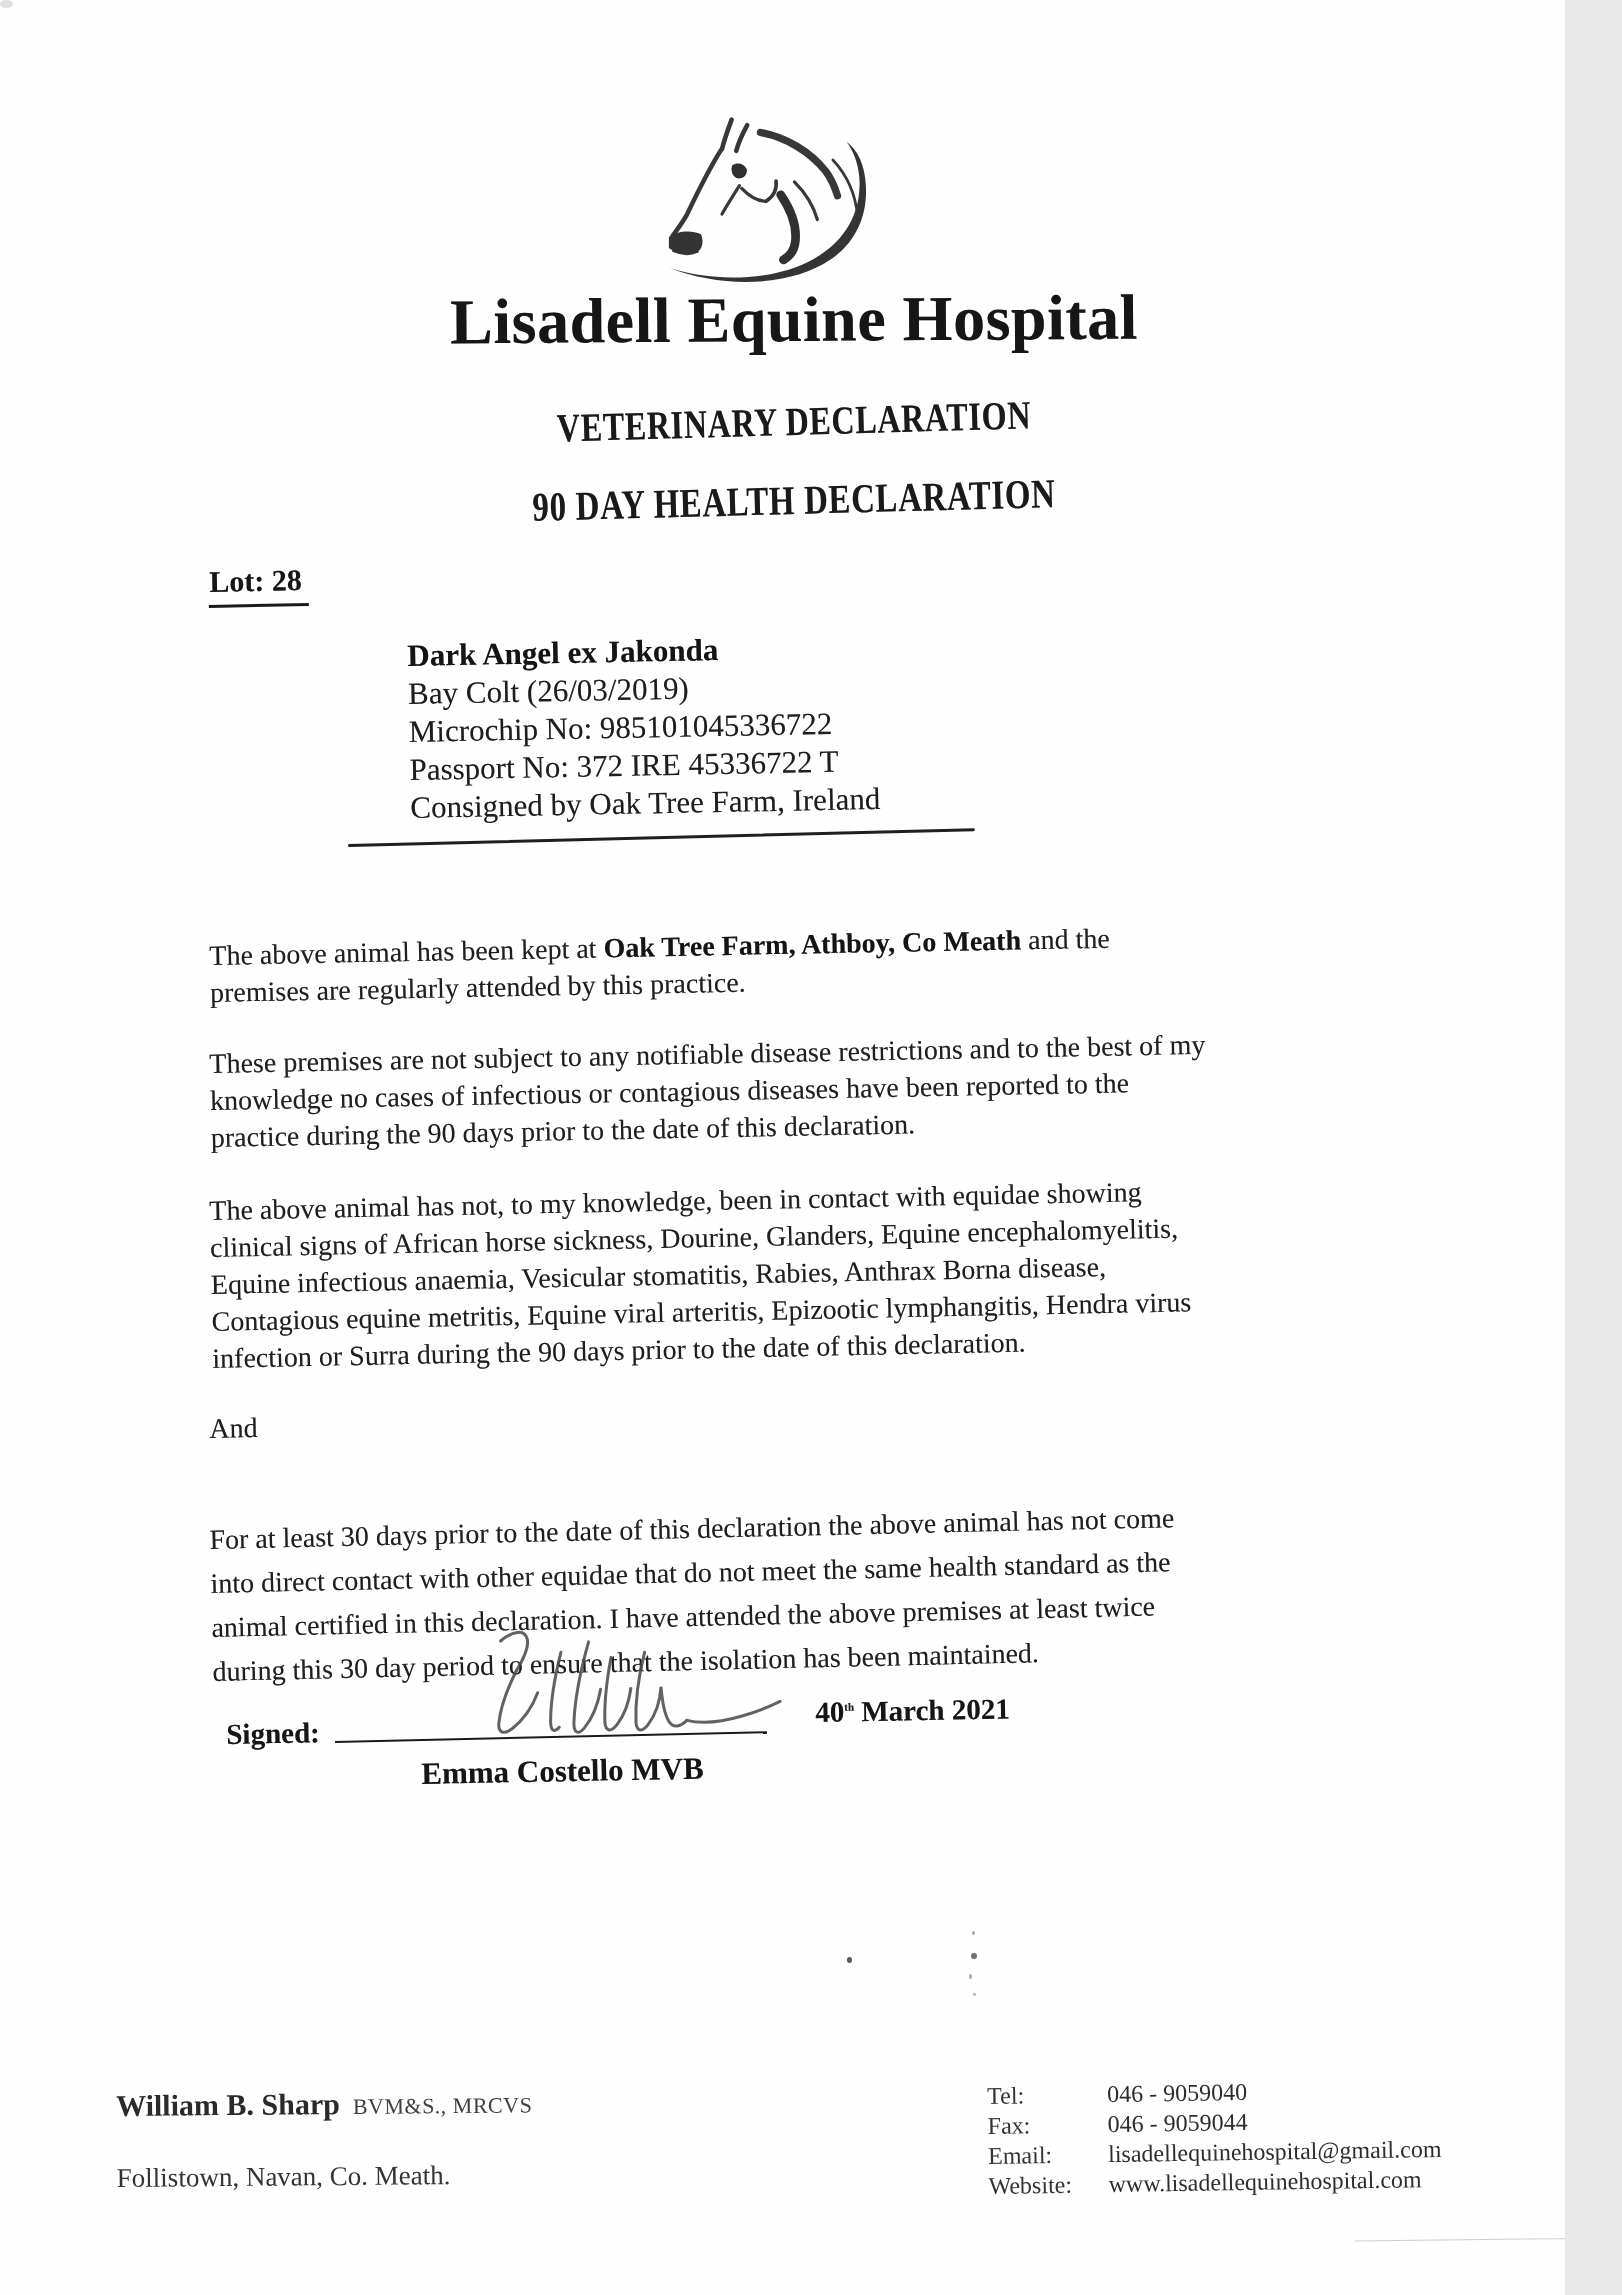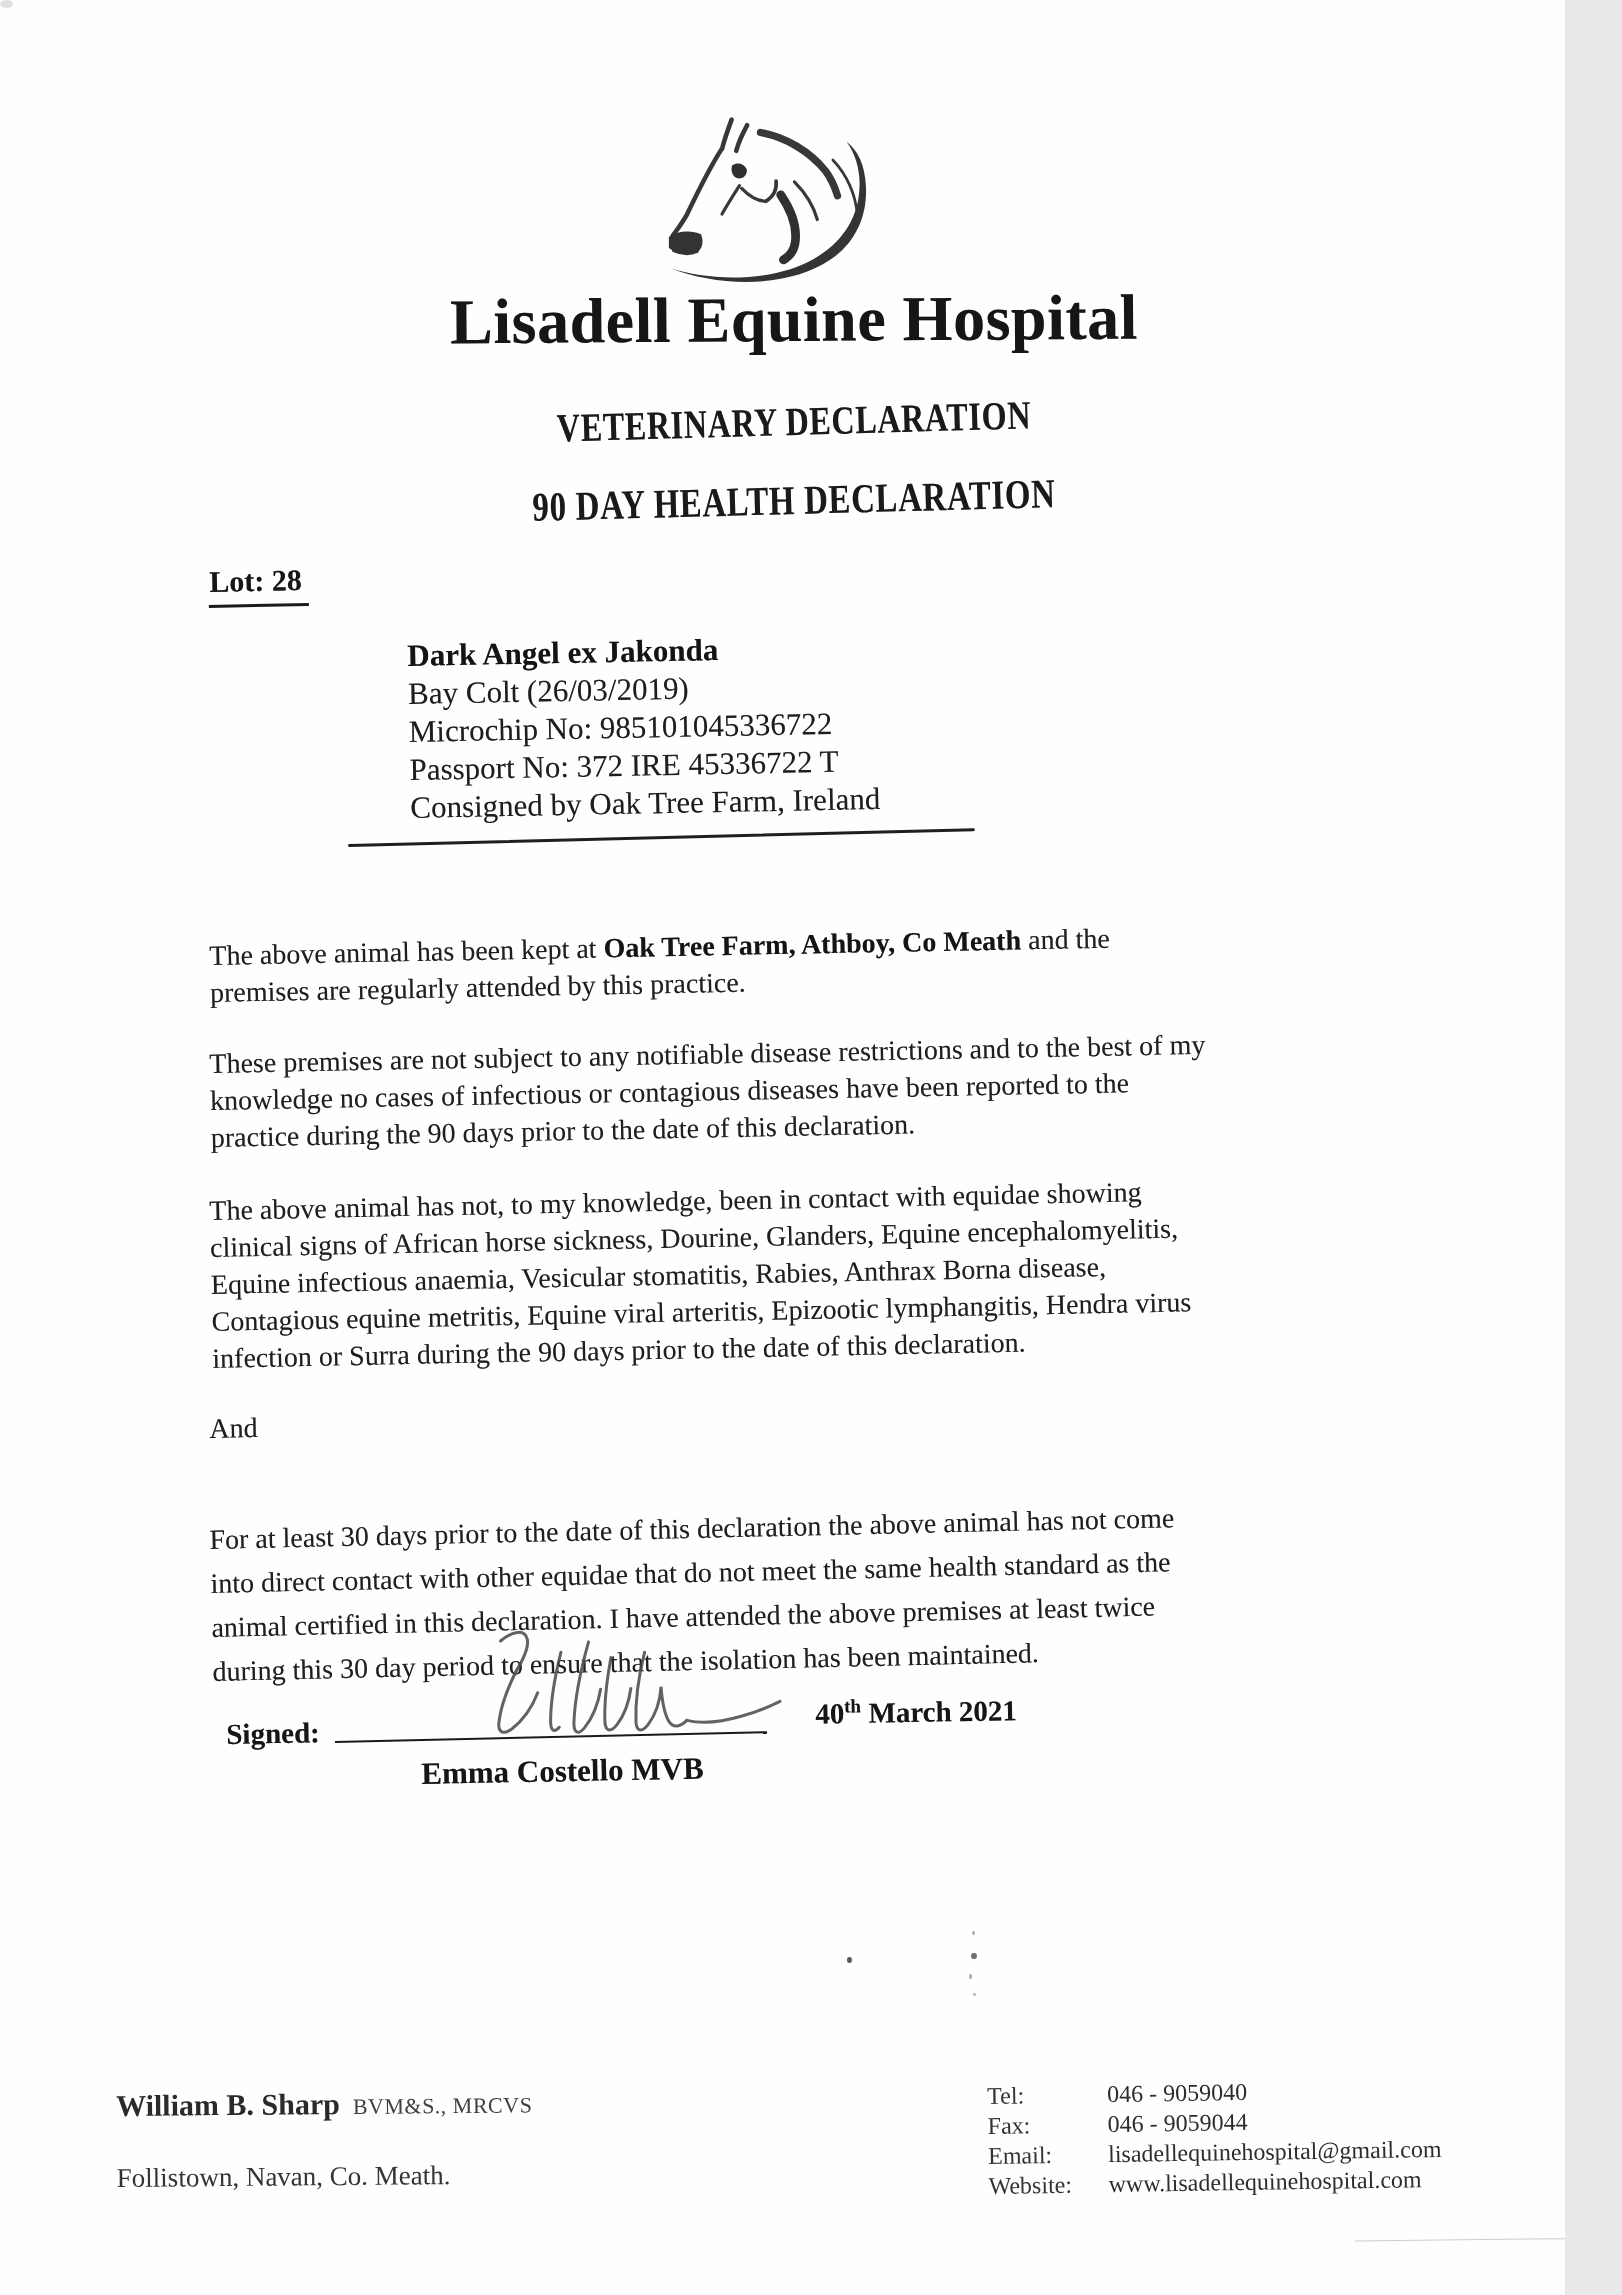--- a/index.html
+++ b/index.html
@@ -77,21 +77,21 @@
   .signatory{
     left:421px;top:1756px;
     font-size:31px;font-weight:bold;color:#161616;
     transform:rotate(-1.1deg);transform-origin:left top;
   }
   .sig-date{
     left:815px;top:1696px;
     font-size:29px;font-weight:bold;color:#161616;
     transform:rotate(-1deg);transform-origin:left top;
   }
-  .sig-date sup{font-size:19px;}
+  .sig-date sup{font-size:11px;}
   
   .footer-left{
     left:116px;top:2089px;color:#2e2e2e;
     transform:rotate(-0.5deg);transform-origin:left top;
   }
   .vet-name{font-size:30px;font-weight:bold;color:#2a2a2a;}
   .vet-quals{font-size:22px;color:#3f3f3f;margin-left:13px;letter-spacing:0.5px;}
   .vet-address{font-size:27px;color:#343434;margin-top:40px;}
   .footer-right{
     left:987px;top:2083px;color:#333;

